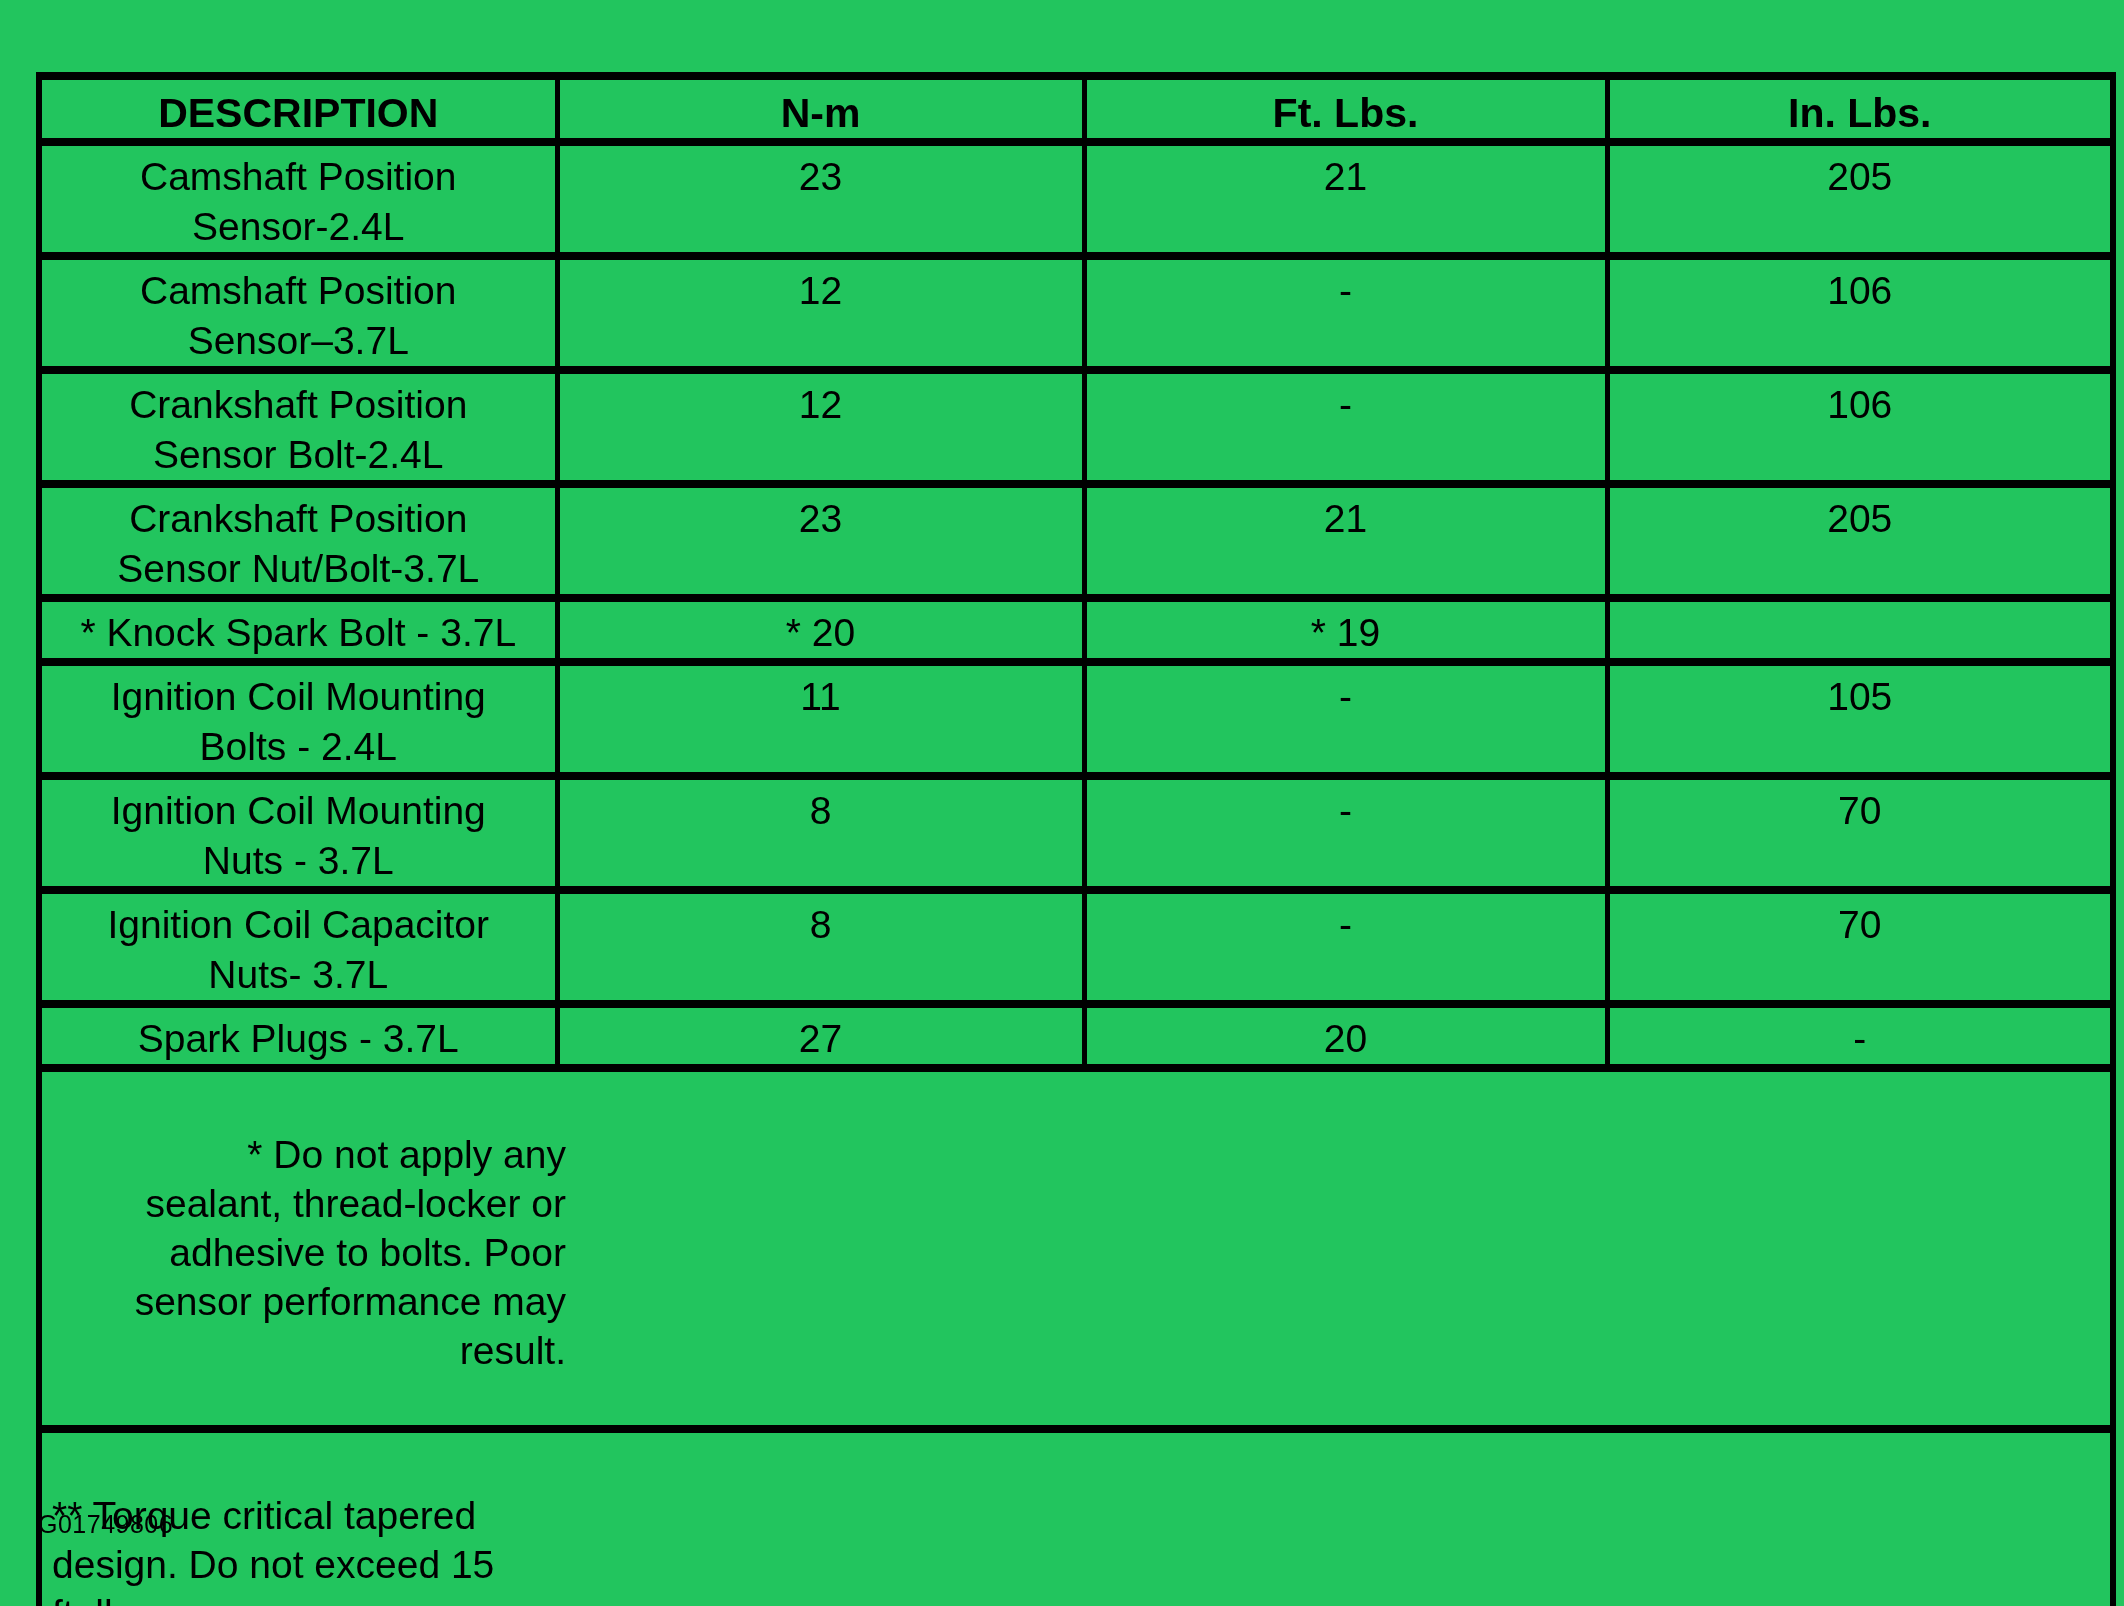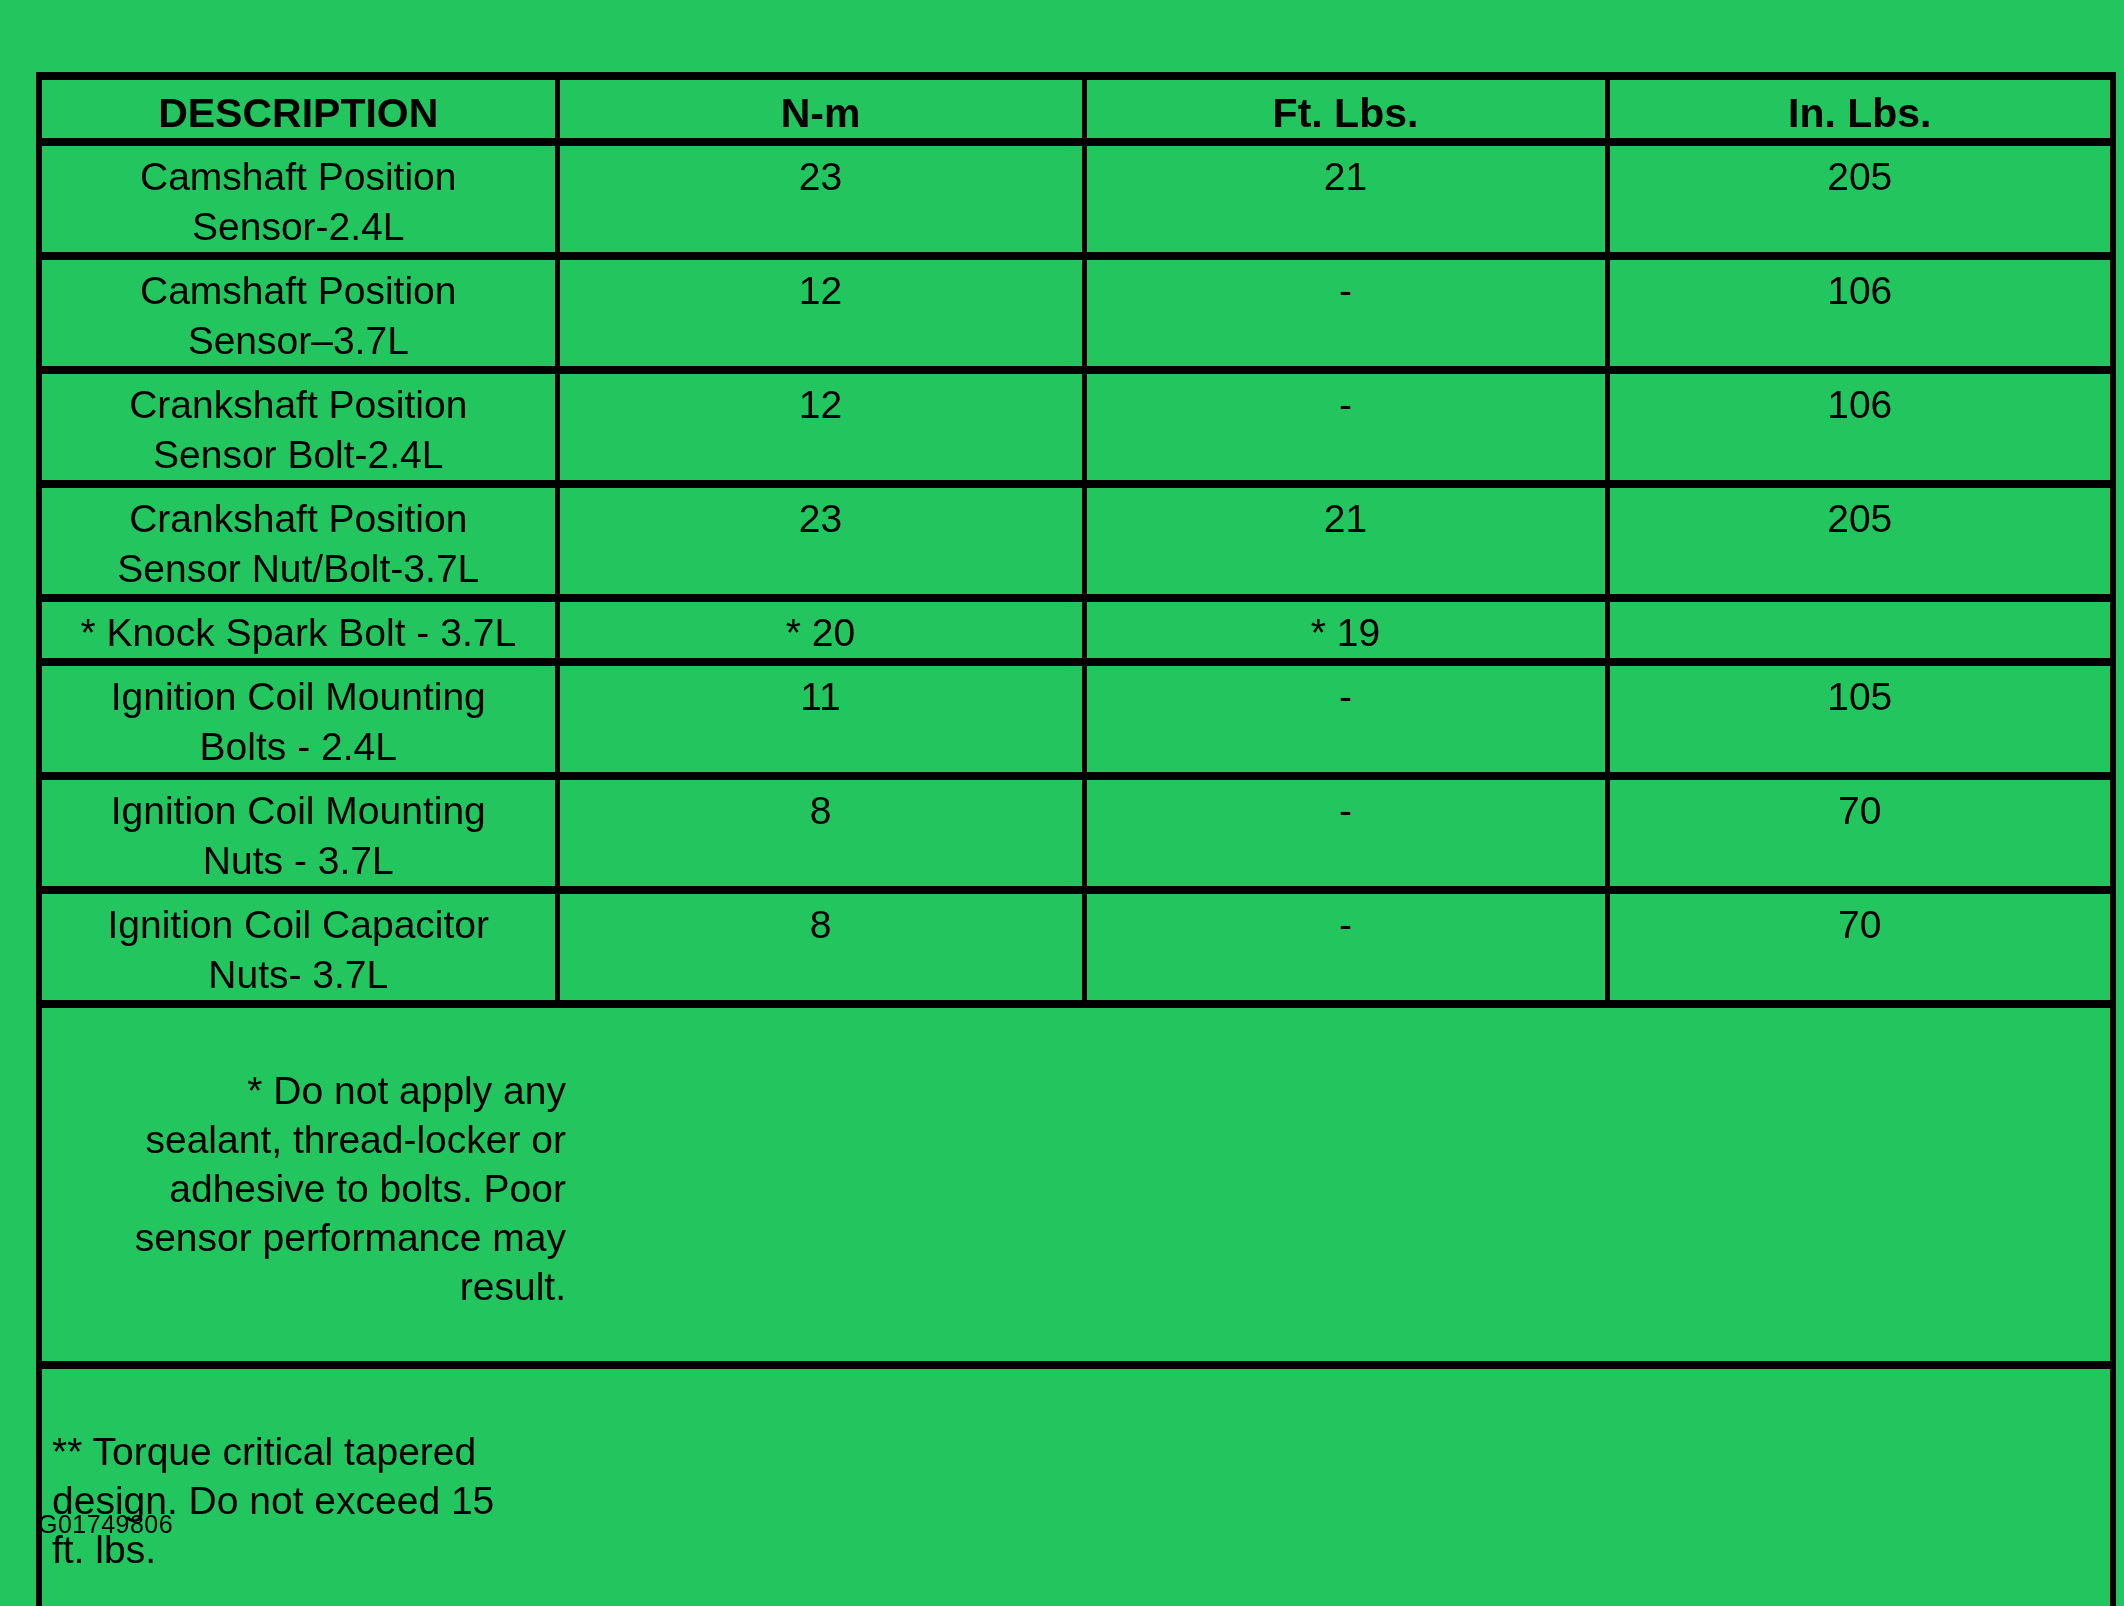--- a/index.html
+++ b/index.html
@@ -147,20 +147,26 @@
         <td>-</td>
         <td>70</td>
       </tr>
       <tr class="rh-tall">
         <td>Ignition Coil Capacitor
 Nuts- 3.7L</td>
         <td>8</td>
         <td>-</td>
         <td>70</td>
       </tr>
+      <tr class="rh-short2">
+        <td>Spark Plugs - 3.7L</td>
+        <td>27</td>
+        <td>20</td>
+        <td>-</td>
+      </tr>
       <tr class="rh-fn1">
         <td class="fn-cell" colspan="4">
           <span class="fn1-block">* Do not apply any
 sealant, thread-locker or
 adhesive to bolts. Poor
 sensor performance may
 result.</span>
         </td>
       </tr>
       <tr class="rh-fn2">

